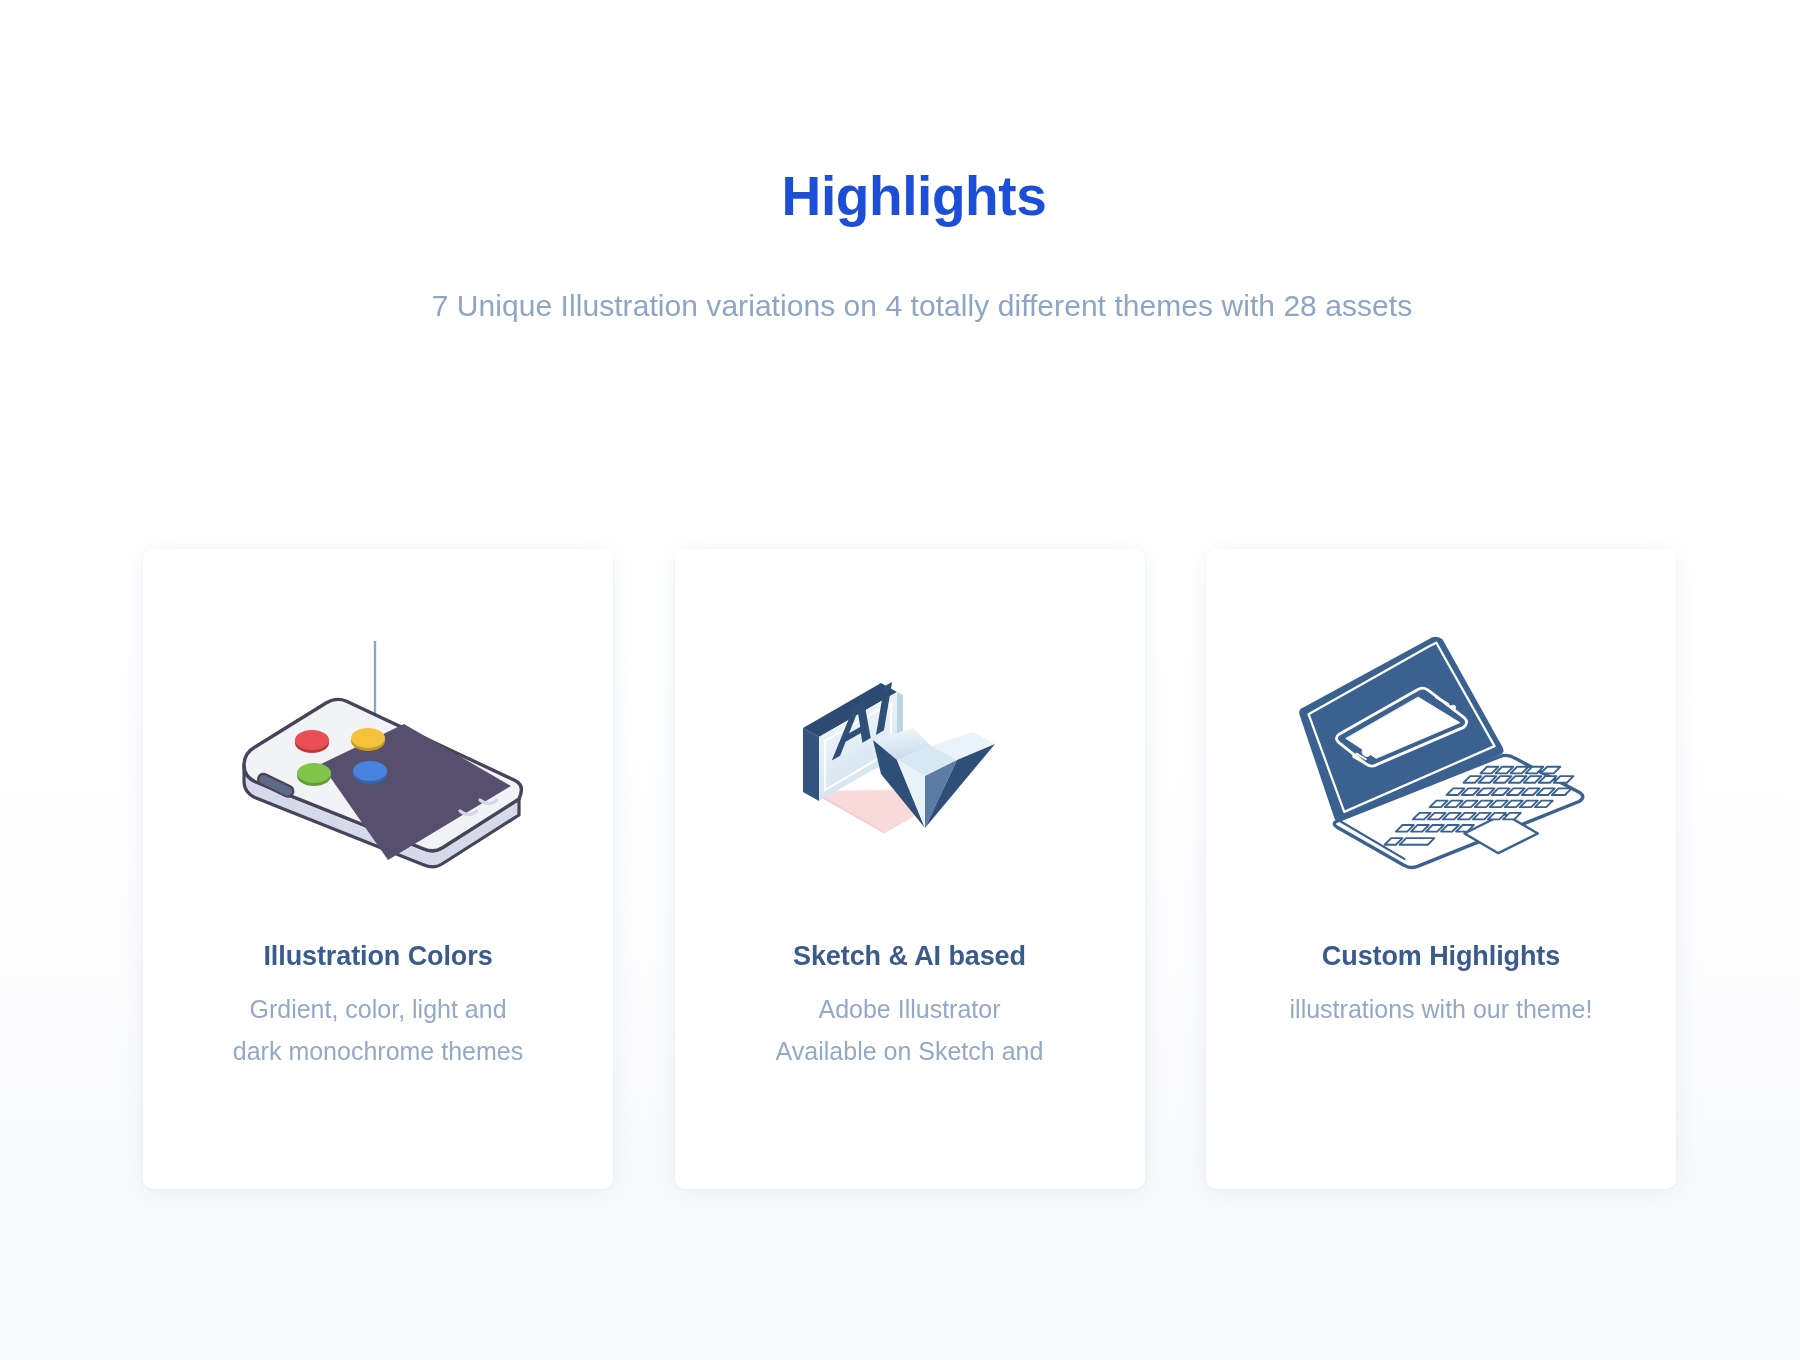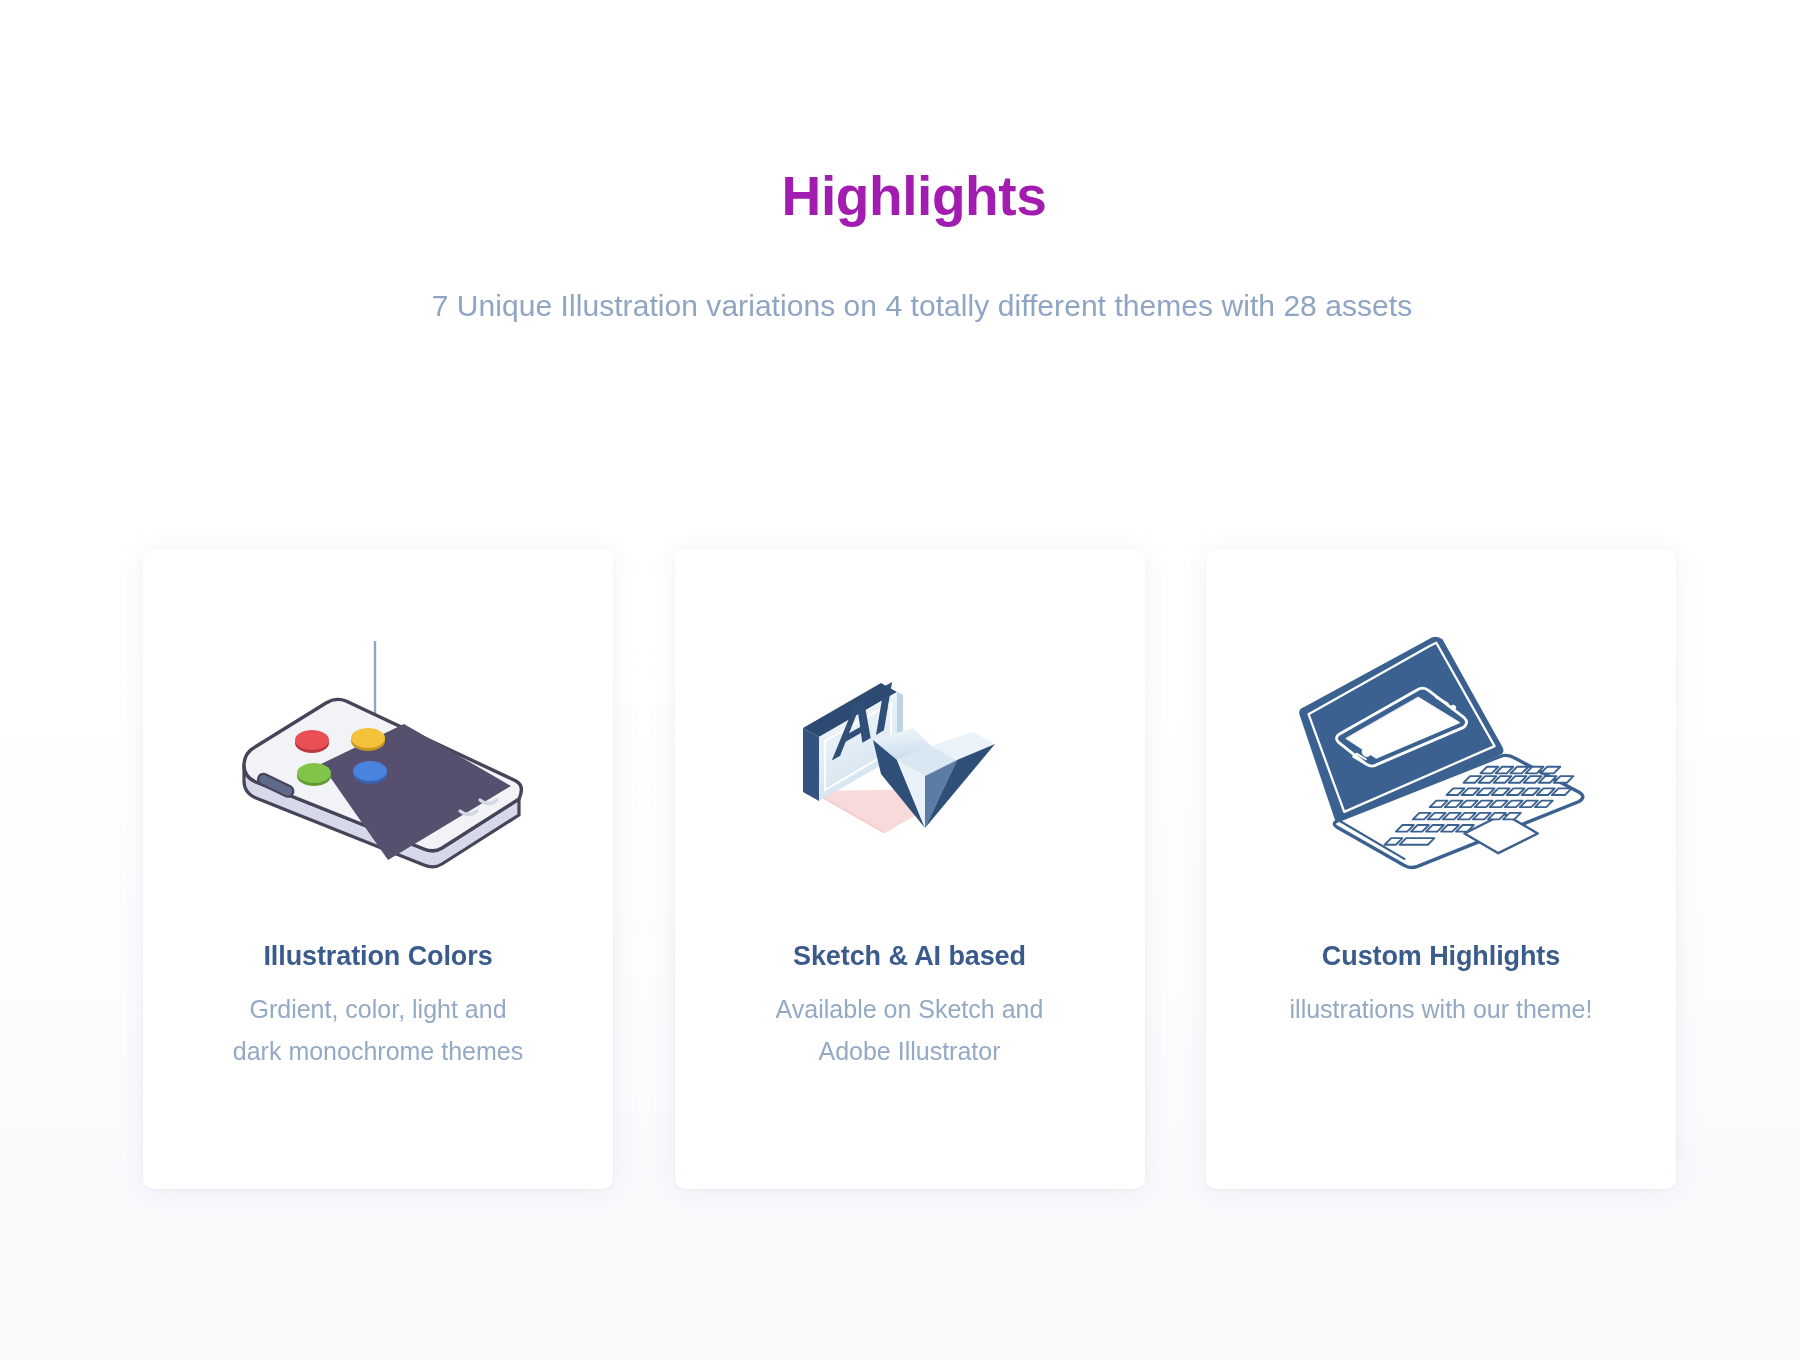--- a/index.html
+++ b/index.html
@@ -36,21 +36,21 @@
   .heading-wrap {
     position:absolute;
     left:0; right:0; top:168px;
     text-align:center;
   }
 
   .page-title {
     font-size:55px;
     font-weight:bold;
     letter-spacing:-0.4px;
-    color:#a21caf;
+    color:#1d4ed8;
     line-height:1.05;
     padding-left:28px;
   }
 
   .page-subtitle {
     margin-top:52px;
     font-size:30px;
     line-height:1.88;
     font-weight:400;
     color:#8fa5c4;
@@ -218,22 +218,22 @@
           <path d="M140 148 L172 132 L140 200 Z" fill="#5b7ca4"></path>
 
           <path d="M172 132 L210 116 L140 200 Z" fill="#2f4f78"></path>
         </svg>
         </span>
       </div>
 
       <h3 class="card-title">Sketch &amp; AI based</h3>
 
       <p class="card-text">
+        <span class="line">Adobe Illustrator</span>
         <span class="line">Available on Sketch and</span>
-        <span class="line">Adobe Illustrator</span>
       </p>
     </div>
 
     <div class="card">
       <div class="card-art">
         <span>
         <svg width="310" height="250" viewBox="0 0 330 260">
           <g stroke="#ffffff" stroke-linejoin="round" stroke-linecap="round">
 
             <path d="M152 12 Q160 7 168 13 L232 128 Q236 136 228 139 L62 210

